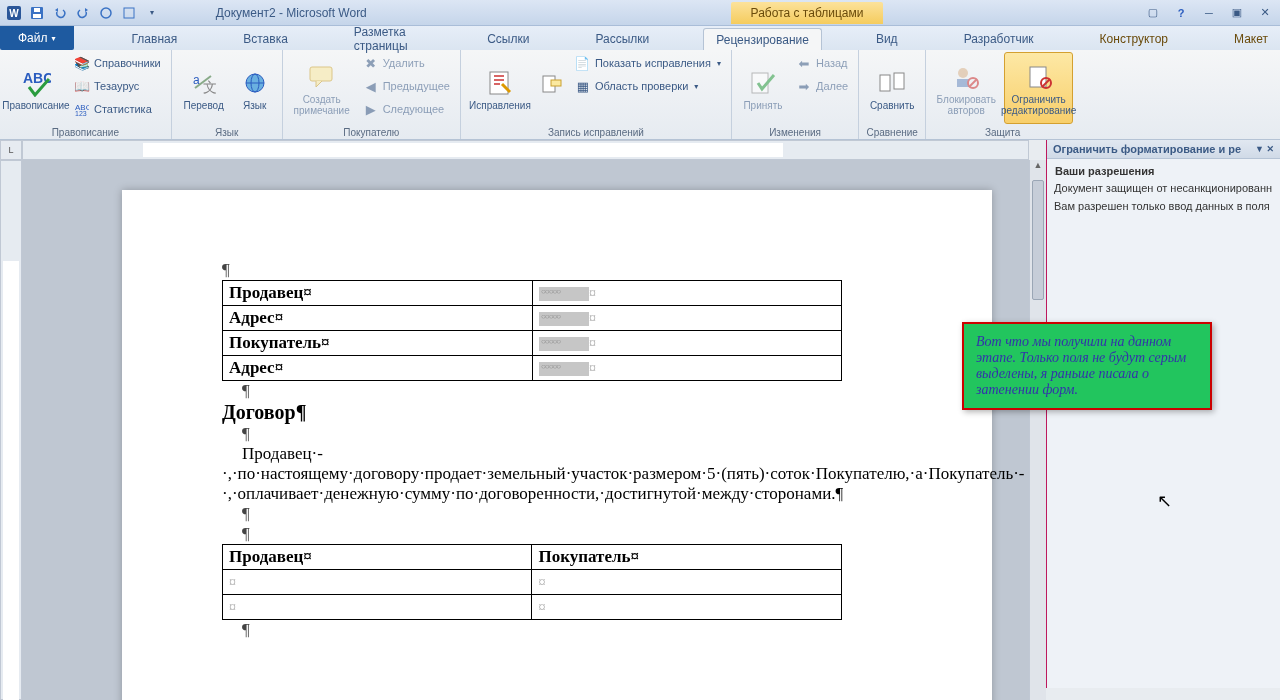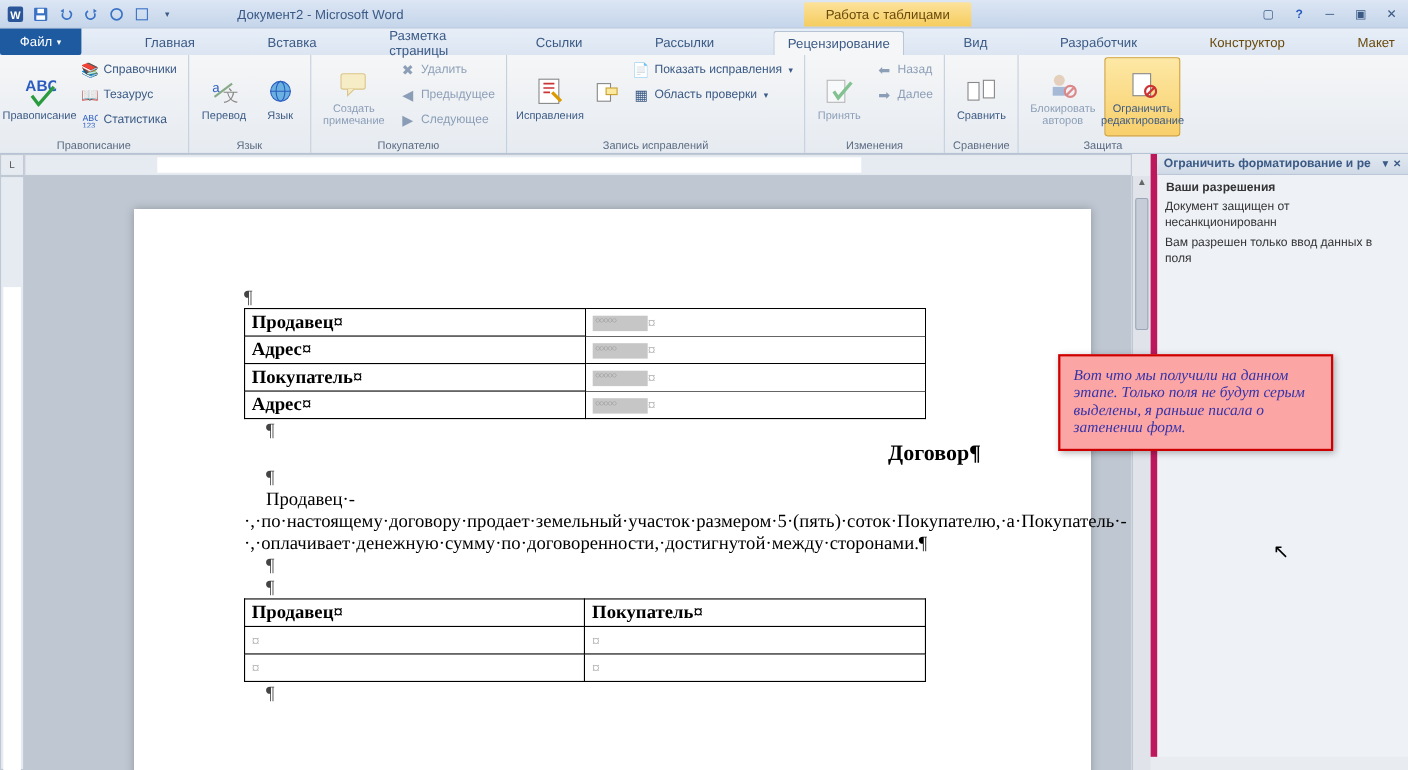--- a/index.html
+++ b/index.html
@@ -46,34 +46,34 @@
 .page p { margin: 0; }
 .pilcrow { color: #444; }
 .tbl { border-collapse: collapse; width: 620px; }
 .tbl td { border: 1px solid #000; padding: 2px 6px; font-size: 17px; vertical-align: top; }
 .tbl td.label { font-weight: bold; width: 310px; }
 .tbl td.field { background: #fff; position:relative; }
 .tbl td.field .gray { background:#c6c6c6; display:inline-block; width:50px; height:14px; vertical-align:middle; position:relative; }
 .tbl td.field .gray::before { content:'○○○○○'; font-size:8px; color:#888; letter-spacing:-1px; position:absolute; top:0; left:2px; }
 .endcell { color:#aaa; font-size:14px; }
 .docpara { margin: 2px 0; }
-.title-center { font-weight: bold; text-align: right; font-size: 20px; }
+.title-center { font-weight: bold; text-align: left; font-size: 20px; }
 .tbl2 { border-collapse: collapse; width: 620px; }
 .tbl2 td { border: 1px solid #000; padding: 2px 6px; font-size: 17px; }
 .tbl2 td.h { font-weight: bold; width:310px; }
 
 
-.task-pane { width: 234px; background: #eef2f7; border-left: 6px solid #be185d; position: absolute; right: 0; top: 140px; bottom: 12px; font-size: 11px; }
+.task-pane { width: 234px; background: #eef2f7; border-left: 1px solid #be185d; position: absolute; right: 0; top: 140px; bottom: 12px; font-size: 11px; }
 .task-header { background: linear-gradient(#e1e8f1,#d0dae7); padding: 3px 6px; font-weight: bold; color: #3b5a85; display:flex; align-items:center; border-bottom:1px solid #b5c3d5; }
 .task-header .tri { margin-left:auto; font-size:9px; }
 .task-sub { font-weight: bold; padding: 6px 8px 2px; color:#333; }
 .task-text { padding: 2px 7px; color:#333; font-size:11px; line-height:1.3; }
 
 
-.note-box { position: absolute; top: 322px; left: 962px; width: 250px; background: #fca5a5; border: 2px solid #cc0000; padding: 10px 12px; font-family: Georgia, serif; font-style: italic; color: #3333aa; font-size: 14px; box-shadow: 2px 2px 6px rgba(0,0,0,0.3); z-index: 50; }
+.note-box { position: absolute; top: 322px; left: 962px; width: 250px; background: #22c55e; border: 2px solid #cc0000; padding: 10px 12px; font-family: Georgia, serif; font-style: italic; color: #3333aa; font-size: 14px; box-shadow: 2px 2px 6px rgba(0,0,0,0.3); z-index: 50; }
 
 .scrollbar-v { position:absolute; right:234px; top:160px; bottom:0; width:17px; background:#e0e4ea; border-left:1px solid #c0c8d4; }
 .scrollbar-v .thumb { position:absolute; top:20px; left:2px; right:2px; height:120px; background:#c6cdd8; border:1px solid #9aa6b5; border-radius:2px; }
 .scrollbar-v .arr { height:17px; text-align:center; font-size:9px; color:#666; }
 
 svg { display: block; }
 </style>
 </head>
 <body>
 

